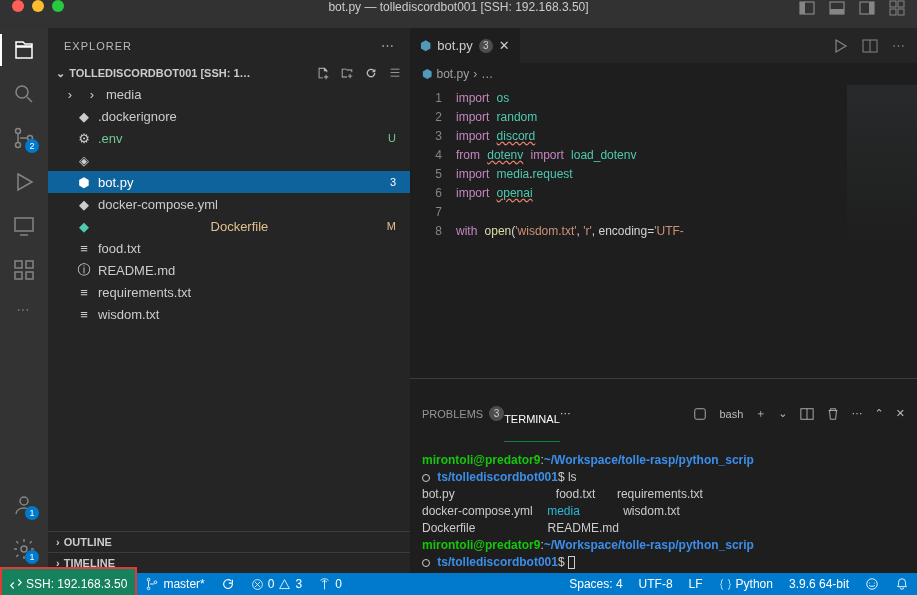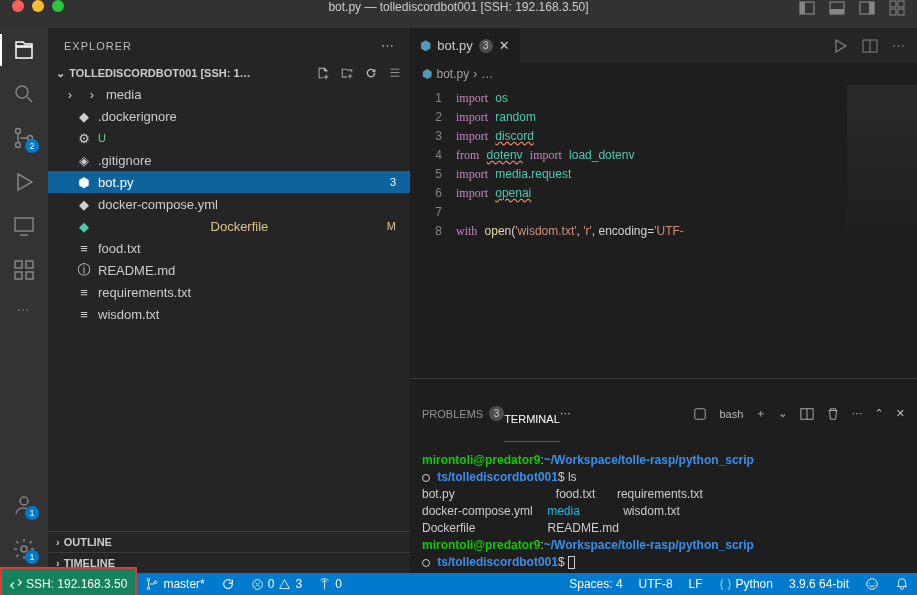--- a/index.html
+++ b/index.html
@@ -53,21 +53,21 @@
     .tab .fi { color: #519aba; }
     .tab-badge { background: #4d4d4d; color: #ccc; font-size: 10px; width: 14px; height: 14px; border-radius: 50%; display: flex; align-items: center; justify-content: center; }
     .tab-close { color: #ccc; cursor: pointer; }
     .tab-actions { margin-left: auto; display: flex; gap: 14px; padding-right: 12px; color: #858585; }
     .breadcrumbs { display: flex; gap: 4px; padding: 4px 12px; color: #a0a0a0; font-size: 12px; align-items: center; }
     .breadcrumbs .fi { color: #519aba; }
     
     .code-area { display: flex; position: relative; flex: 1; }
     .gutter { width: 46px; text-align: right; padding-right: 14px; color: #858585; font-family: Menlo, Consolas, monospace; font-size: 12px; line-height: 19px; padding-top: 4px; }
     .code { font-family: Menlo, Consolas, monospace; font-size: 12px; line-height: 19px; padding-top: 4px; white-space: pre; }
-    .kw { color: #c586c0; font-family: Liberation Serif, serif; } .mod { color: #4ec9b0; text-align: center; } .modsq { color: #4ec9b0; text-decoration-line: underline; text-decoration-style: wavy; text-decoration-color: #f48771; }
+    .kw { color: #c586c0; } .mod { color: #4ec9b0; text-align: center; } .modsq { color: #4ec9b0; text-decoration-line: underline; text-decoration-style: wavy; text-decoration-color: #f48771; }
     .fn { color: #dcdcaa; } .str { color: #ce9178; } .p { color: #d4d4d4; }
     .minimap { position: absolute; right: 0; top: 0; width: 70px; height: 160px; background: linear-gradient(#2a2d2e 0%, #1e1e1e 100%); opacity: 0.8; }
     
     
     .panel { height: 195px; border-top: 1px solid #3c3c3c; background: #1e1e1e; display: flex; flex-direction: column; }
     .panel-tabs { display: flex; align-items: center; padding: 6px 12px; font-size: 11px; }
     .panel-tab { color: #969696; cursor: pointer; display: flex; gap: 6px; align-items: center; }
     .panel-tab.active { color: #fff; border-bottom: 1px solid #15803d; padding-bottom: 16px; margin-top: 28px; }
     .panel-right { margin-left: auto; display: flex; gap: 12px; align-items: center; color: #bbbbbb; }
     .panel-badge { background: #4d4d4d; color: #ccc; font-size: 10px; width: 15px; height: 15px; border-radius: 50%; display: flex; align-items: center; justify-content: center; }
@@ -187,25 +187,25 @@
           <span class="fi">›</span>
           <span class="fi">›</span>
           <span class="nm">media</span>
         </div>
         <div class="tree-item">
           <span class="fi">◆</span>
           <span class="nm">.dockerignore</span>
         </div>
         <div class="tree-item unt">
           <span class="fi">⚙</span>
+          <span class="nm">.env</span>
           <span class="st">U</span>
         </div>
         <div class="tree-item">
           <span class="fi">◈</span>
-          <span class="nm">.gitignore</span>
         </div>
         <div class="tree-item selected">
           <span class="fi">⬢</span>
           <span class="nm">bot.py</span>
           <span class="st">3</span>
         </div>
         <div class="tree-item">
           <span class="fi">◆</span>
           <span class="nm">docker-compose.yml</span>
         </div>

